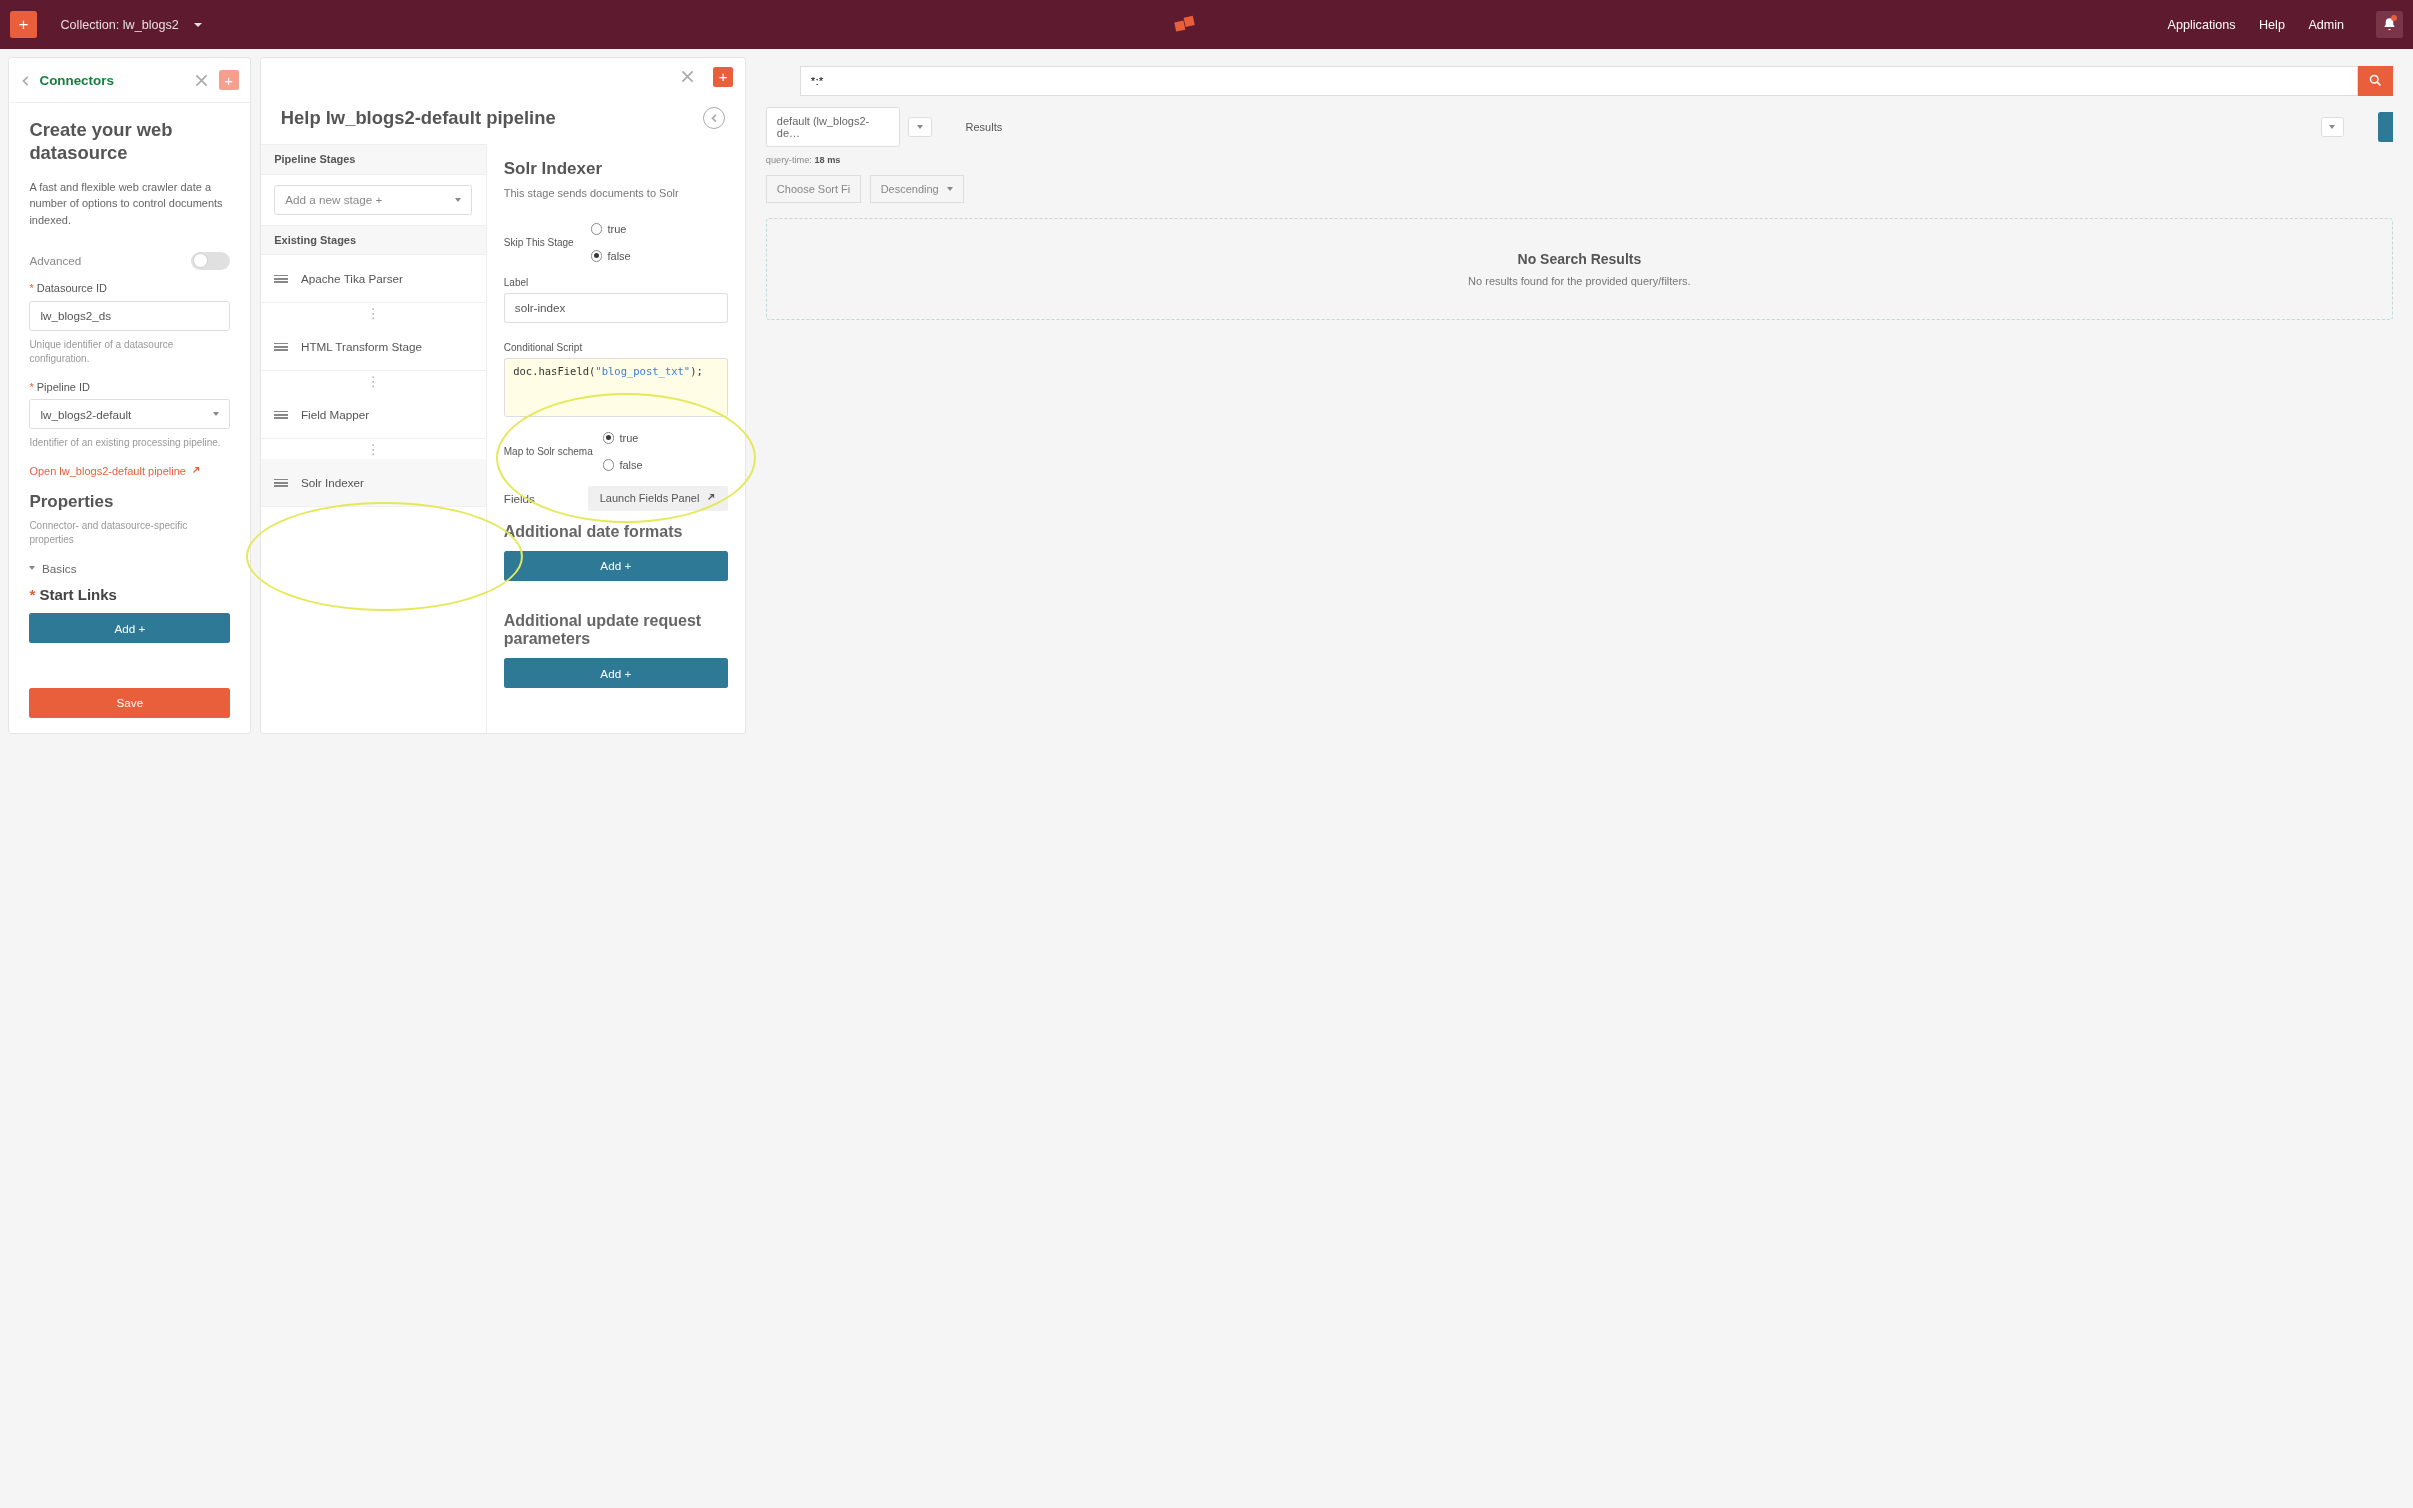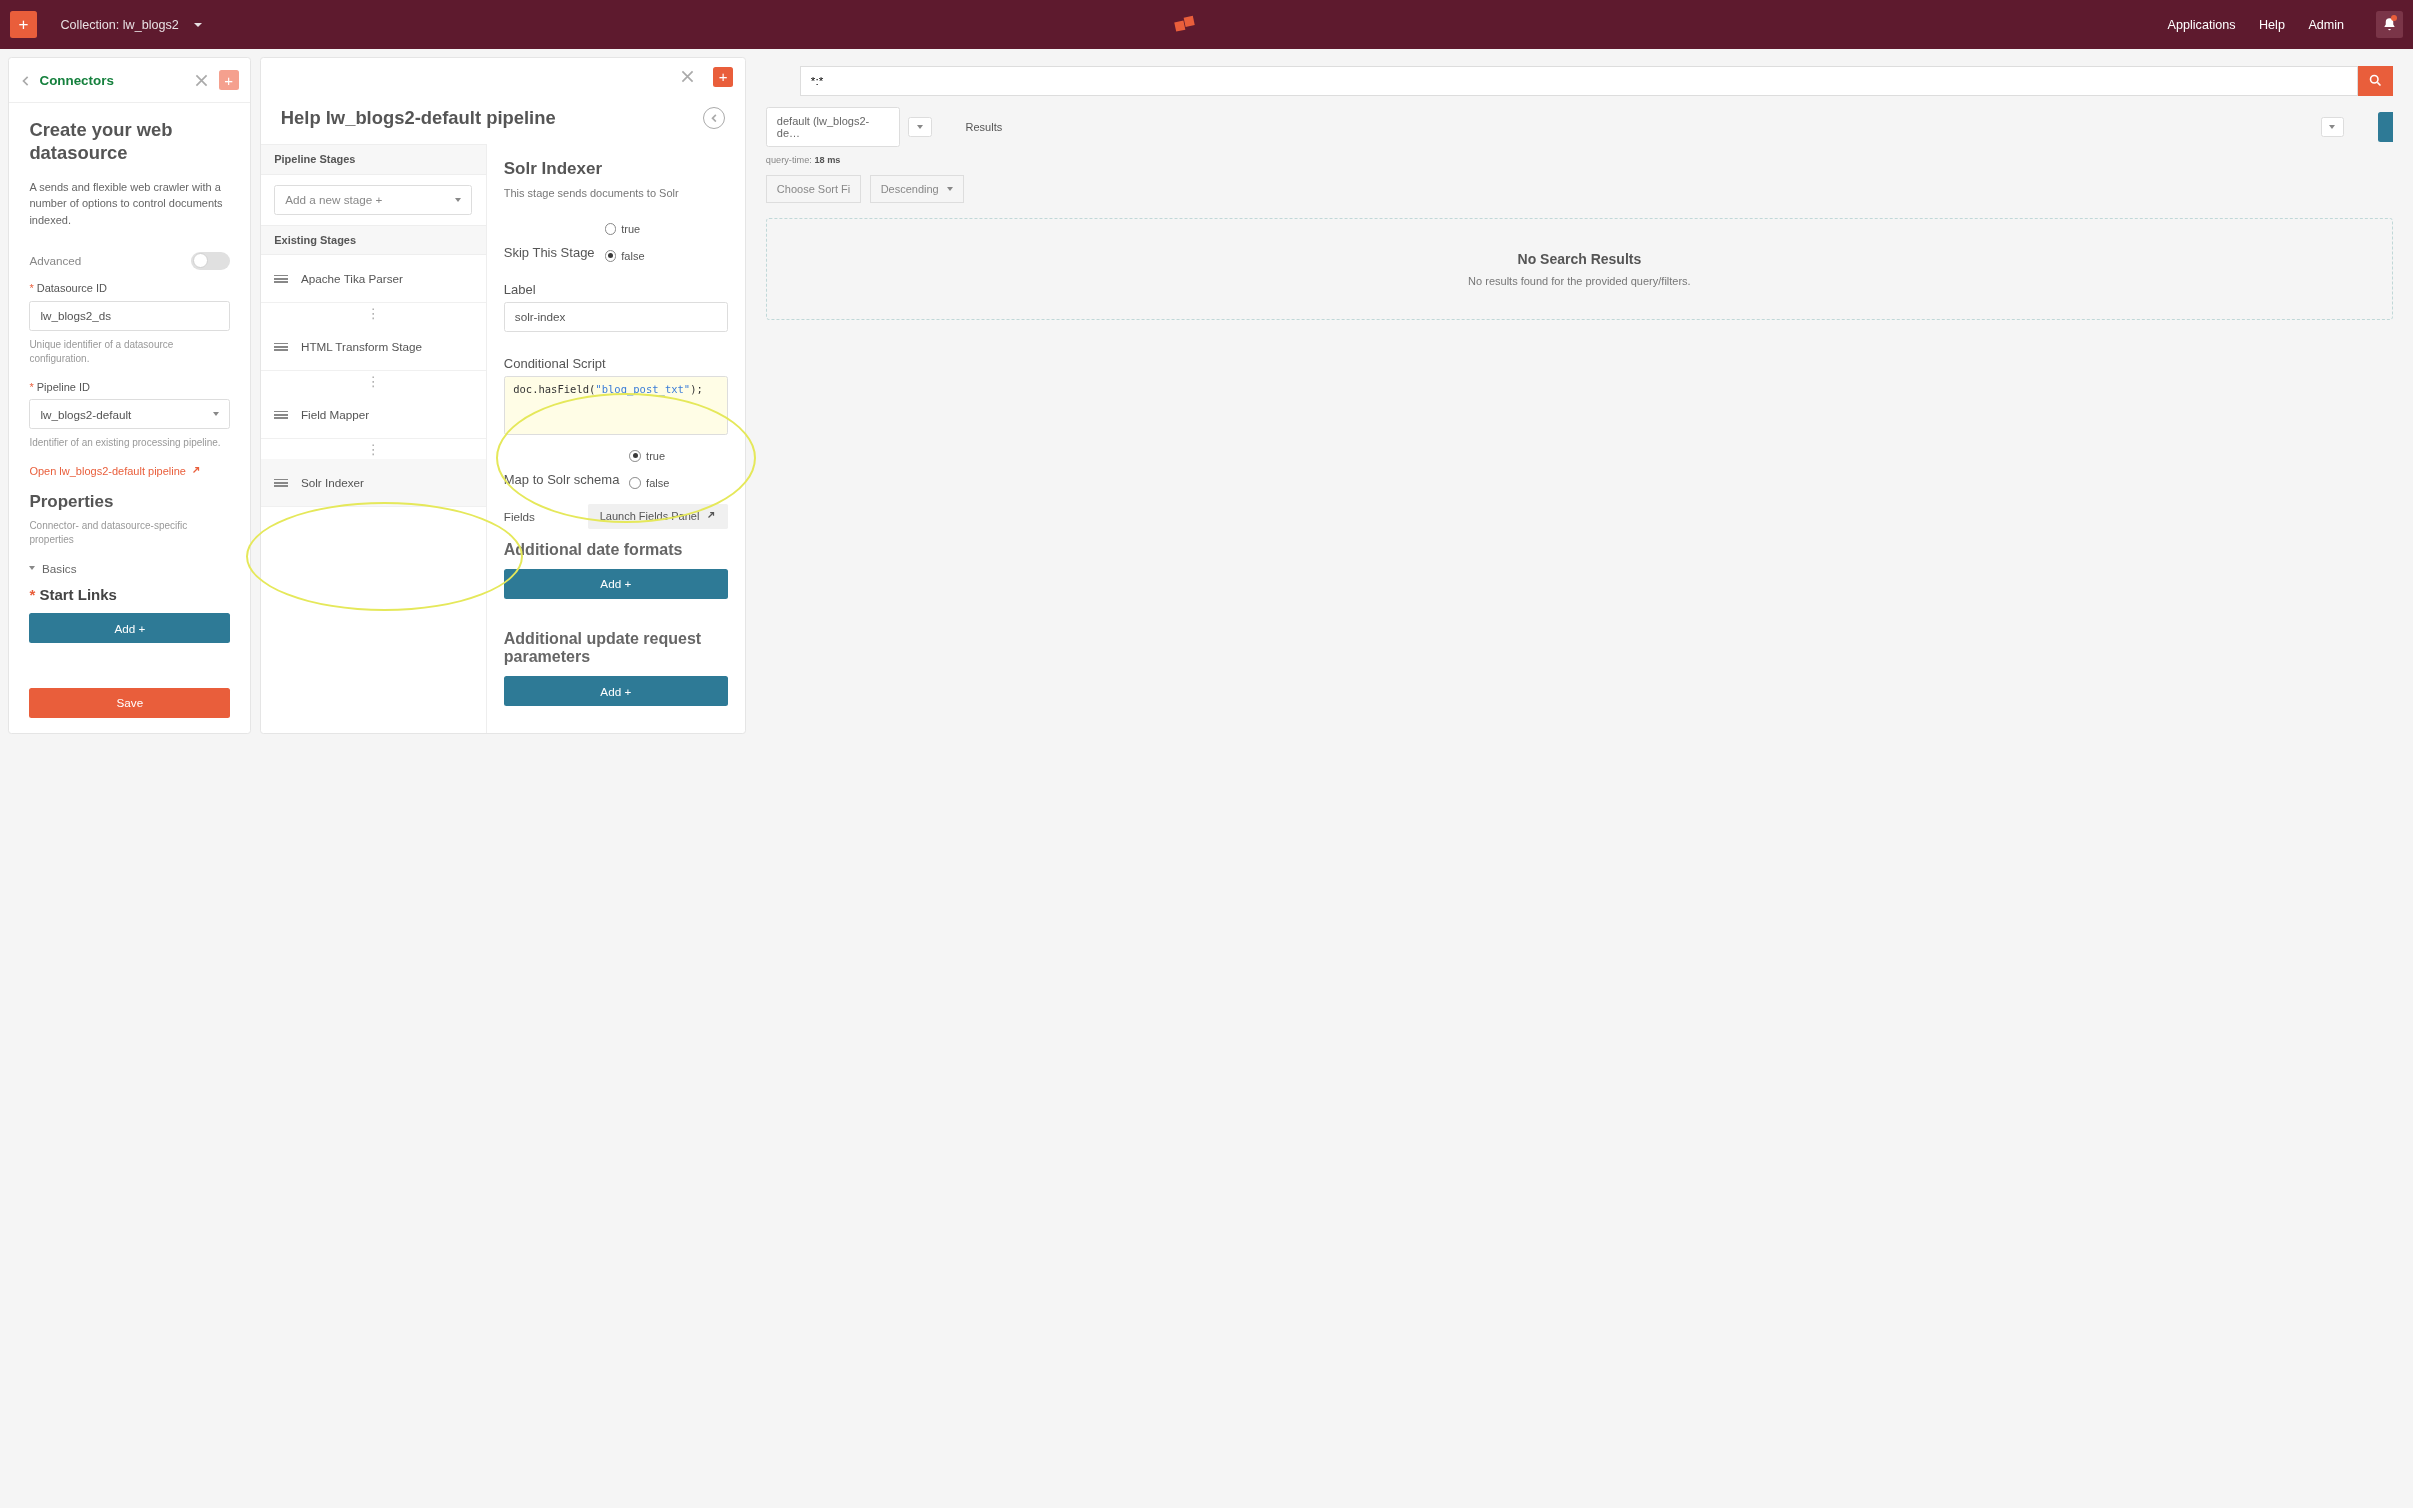--- a/index.html
+++ b/index.html
@@ -68,21 +68,21 @@
 .stage-item { padding: 17px 13.4px; display: flex; align-items: center; gap: 13.4px; border-bottom: 0.8px solid #f0f0f0; cursor: pointer; }
 .stage-item.selected { background: #f7f7f7; }
 .drag-handle { width: 13.4px; display: flex; flex-direction: column; gap: 1.7px; }
 .drag-handle span { height: 1.7px; background: #888; }
 .stage-name { font-size: 11.7px; color: #555; flex: 1; }
 .stage-spacer { display: flex; justify-content: center; padding: 2.5px 0; color: #aaa; font-size: 13.4px; }
 .detail-col { flex: 1; padding: 15px 17px; position: relative; }
 .detail-title { font-size: 17px; font-weight: 600; color: #555; margin-bottom: 8.4px; }
 .detail-sub { font-size: 11px; color: #777; margin-bottom: 23.5px; }
 .form-row { display: flex; align-items: center; margin-bottom: 15px; gap: 10px; }
-.form-label { font-size: 13px; color: #555; min-width: 77px; margin-top: 20px; }
+.form-label { font-size: 10px; color: #555; min-width: 77px; }
 .radio-group { display: flex; gap: 15px; flex-direction: column; }
 .radio-opt { display: flex; align-items: center; gap: 5px; font-size: 11px; color: #555; }
 .radio-c { width: 11.7px; height: 11.7px; border: 1.7px solid #888; border-radius: 50%; display: inline-flex; align-items: center; justify-content: center; }
 .radio-c.checked::after { content: ""; width: 5px; height: 5px; background: #3a3a3a; border-radius: 50%; }
 .form-block { margin-bottom: 15px; }
 .code-box { border: 0.8px solid #ddd; border-radius: 2.5px; background: #fffde6; padding: 6.7px 8.4px; font-family: Menlo, Consolas, monospace; font-size: 10.5px; min-height: 59px; }
 .code-box .str { color: #3b7dd8; }
 .section-heading { font-size: 16px; font-weight: 600; color: #666; margin: 11.7px 0 10px 0; }
 .fields-btn-row { display: flex; align-items: center; justify-content: space-between; margin-bottom: 8.4px; }
 .fields-label { font-size: 11.7px; color: #555; }
@@ -154,21 +154,21 @@
       <span class="p1-title">Connectors</span>
       <span class="close-x">
         <svg viewBox="0 0 20 20">
             <path d="M4 4 L16 16 M16 4 L4 16"></path>
           </svg>
       </span>
       <span class="add-sq">+</span>
     </div>
     <div class="p1-body">
       <div class="big-title">Create your web datasource</div>
-      <div class="desc">A sends and flexible web crawler with a number of options to control documents indexed.</div>
+      <div class="desc">A fast and flexible web crawler date a number of options to control documents indexed.</div>
       <div class="adv-row">
         <span class="adv-label">Advanced</span>
         <div class="toggle">
             <div class="toggle-knob"></div>
           </div>
       </div>
       <div class="field-label required">Datasource ID</div>
       <input class="text-input" value="lw_blogs2_ds" style="">
       <div class="hint">Unique identifier of a datasource configuration.</div>
 

